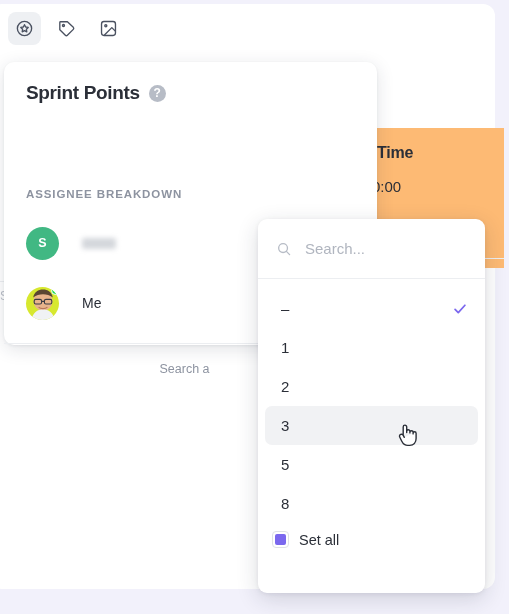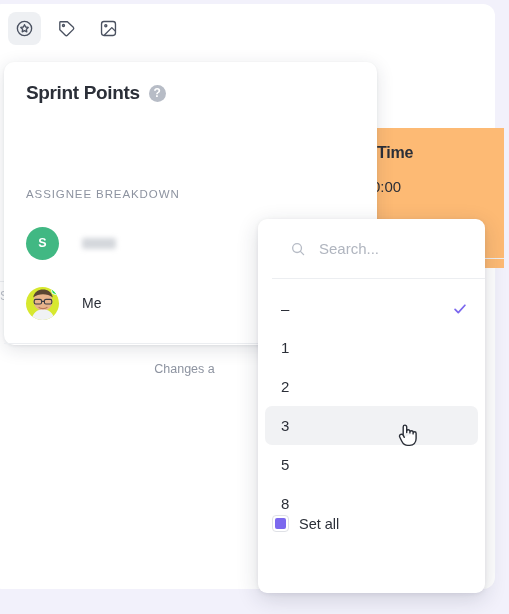--- a/index.html
+++ b/index.html
@@ -147,21 +147,21 @@
     justify-content: center;
     line-height: 1;
     padding-bottom: 1px;
   }
 
   .sp-subhead {
     position: absolute;
     left: 22px;
     top: 126px;
     font-size: 11.5px;
-    font-weight: 400;
+    font-weight: 700;
     letter-spacing: 0.9px;
     color: #8d93a0;
   }
 
   .assignee-row {
     position: absolute;
     left: 22px;
     display: flex;
     align-items: center;
     height: 42px;
@@ -289,21 +289,20 @@
 
   .dd-search {
     position: absolute;
     left: 0; right: 0; top: 0;
     height: 60px;
     display: flex;
     align-items: center;
     padding: 0 18px;
     gap: 13px;
     border-bottom: 1px solid #eceef1;
-    margin-left: 14px;
   }
   .dd-search .search-icon svg { display: block; }
   .dd-search input {
     border: none;
     outline: none;
     font-size: 15px;
     color: #2b2f38;
     background: transparent;
     width: 150px;
     font-family: "Liberation Sans", sans-serif;
@@ -326,21 +325,21 @@
     padding: 0 10px 0 16px;
     font-size: 15px;
     color: #2b2f38;
   }
   .dd-item.hover { background: #f1f2f4; }
   .dd-item .tick svg { display: block; }
 
   .dd-footer {
     position: absolute;
     left: 0; right: 0;
-    bottom: 16px;
+    bottom: 0;
     height: 66px;
     padding: 0 22px;
   }
   .setall-row {
     position: absolute;
     left: 14px;
     top: 4px;
     display: flex;
     align-items: center;
     gap: 10px;
@@ -465,21 +464,21 @@
       <span class="pt-val">– pt</span>
       <span class="chev">
         <svg width="14" height="14" viewBox="0 0 24 24" fill="none" stroke="#3a3f4b" stroke-width="2.1" stroke-linecap="round" stroke-linejoin="round">
           <path d="M5.5 15.2L12 8.8l6.5 6.4"></path>
         </svg>
       </span>
     </div>
 
     <div class="sp-footer-rule"></div>
     <div class="sp-footer">
-      <span class="note">Changes a</span>
+      <span class="note">Search a</span>
     </div>
   </div>
 
   <div class="dropdown">
 
     <div class="dd-search">
       <span class="search-icon">
         <svg width="16" height="16" viewBox="0 0 24 24" fill="none" stroke="#b7bcc6" stroke-width="2" stroke-linecap="round">
           <circle cx="10.6" cy="10.6" r="6.6"></circle>
           <path d="M15.6 15.6L20.4 20.4"></path>

